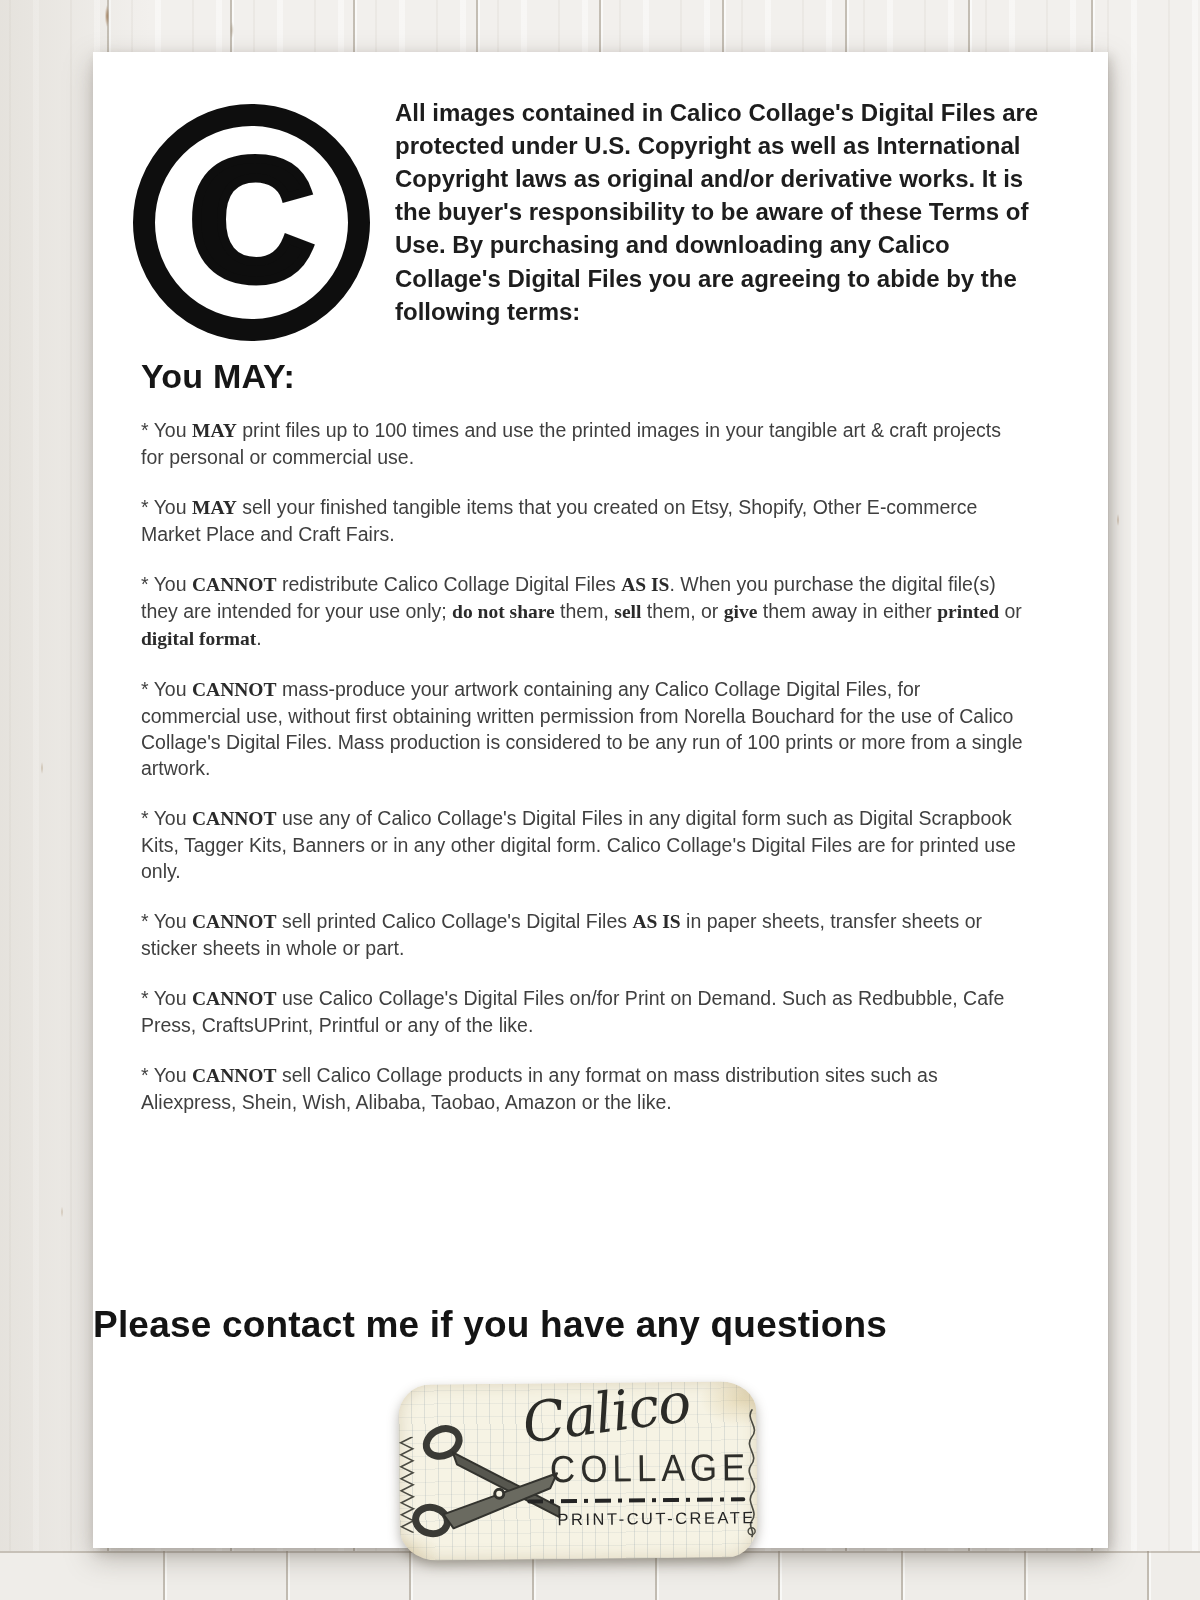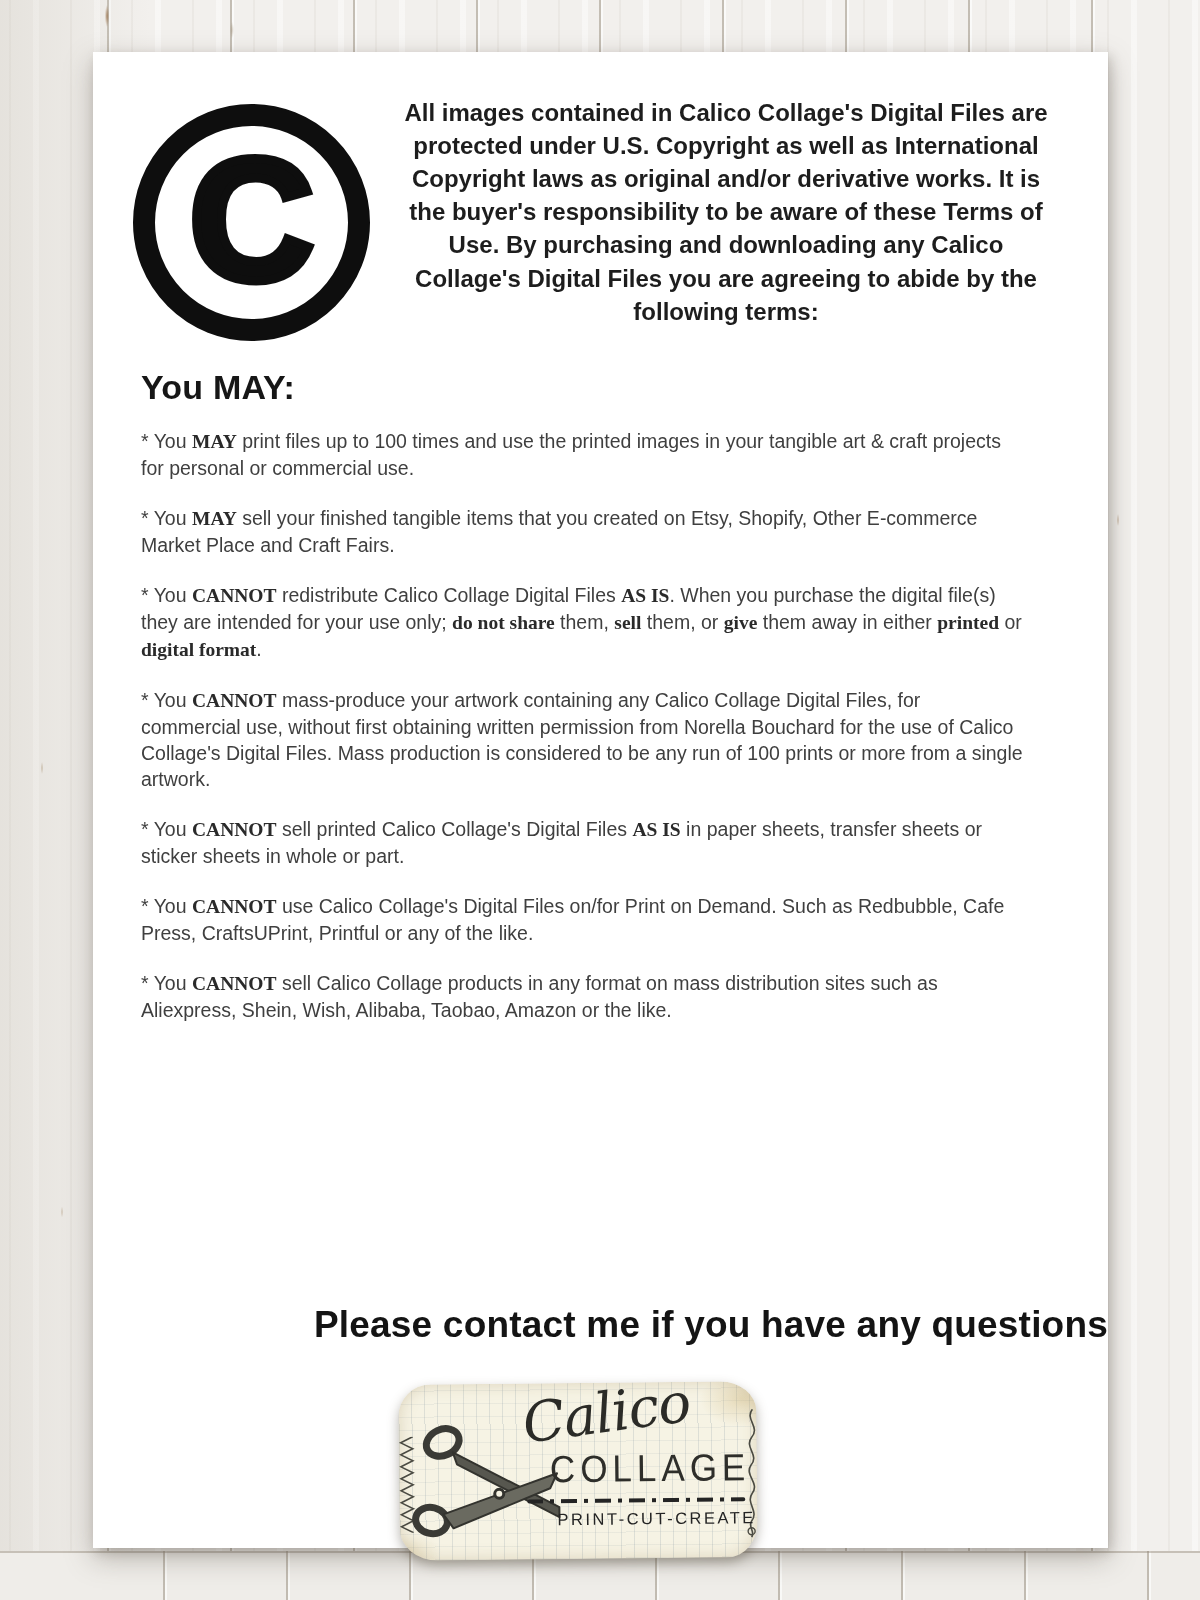--- a/index.html
+++ b/index.html
@@ -52,39 +52,39 @@
   }
   .cmark .glyph{
     font-size:172px;line-height:1;font-weight:bold;color:#0e0e0e;
     -webkit-text-stroke:9px #0e0e0e;
     transform:translateY(-4px);
     font-family:"Liberation Sans",sans-serif;
   }
   
   .intro{
     position:absolute;left:302px;top:44px;width:662px;margin:0;
-    font-size:24px;line-height:1.38;font-weight:bold;color:#1d1d1d;text-align:center;
+    font-size:24px;line-height:1.38;font-weight:bold;color:#1d1d1d;
   }
   
   .content{
     position:absolute;left:48px;top:306px;width:884px;color:#3f3f3f;
   }
   .sec-heading{
     margin:10px 0 22px 0;font-size:34px;line-height:1.1;
     font-weight:800;color:#161616;letter-spacing:.2px;
   }
-  .sec-heading:first-child{margin-top:11px;}
+  .sec-heading:first-child{margin-top:0;}
   .bullet{
     margin:0 0 24px 0;font-size:19.5px;line-height:26px;color:#3f3f3f;
   }
   .bullet b{color:#2a2a2a;font-family:Liberation Serif, serif;}
   
   .contact{
     position:absolute;left:0;right:0;top:1252px;margin:0;
-    text-align:right;font-size:37px;font-weight:800;color:#141414;
+    text-align:left;font-size:37px;font-weight:800;color:#141414;
     letter-spacing:.2px;
   }
   
   .logo-tag{
     position:absolute;left:399px;top:1383px;width:358px;height:176px;
     background-color:#f6f3e4;
     background-image:
       radial-gradient(60px 40px at 96% 10%, rgba(205,180,120,.4), rgba(205,180,120,0) 70%),
       radial-gradient(50px 30px at 2% 96%, rgba(200,180,130,.3), rgba(200,180,130,0) 70%),
       repeating-linear-gradient(90deg, rgba(120,140,155,.20) 0 1px, rgba(0,0,0,0) 1px 13px),
@@ -132,20 +132,21 @@
   </div>
 
   <p class="intro">All images contained in Calico Collage's Digital Files are protected under U.S. Copyright as well as International Copyright laws as original and/or derivative works. It is the buyer's responsibility to be aware of these Terms of Use. By purchasing and downloading any Calico Collage's Digital Files you are agreeing to abide by the following terms:</p>
 
   <div class="content" id="sections-root">
       <h2 class="sec-heading">You MAY:</h2>
       <p class="bullet"><span>* You </span><b>MAY</b><span> print files up to 100 times and use the printed images in your tangible art &amp; craft projects for personal or commercial use.</span></p>
       <p class="bullet"><span>* You </span><b>MAY</b><span> sell your finished tangible items that you created on Etsy, Shopify, Other E-commerce Market Place and Craft Fairs.</span></p>
       <p class="bullet"><span>* You </span><b>CANNOT</b><span> redistribute Calico Collage Digital Files </span><b>AS IS</b><span>. When you purchase the digital file(s) they are intended for your use only; </span><b>do not share</b><span> them, </span><b>sell</b><span> them, or </span><b>give</b><span> them away in either </span><b>printed</b><span> or </span><b>digital format</b><span>.</span></p>
       <p class="bullet"><span>* You </span><b>CANNOT</b><span> mass-produce your artwork containing any Calico Collage Digital Files, for commercial use, without first obtaining written permission from Norella Bouchard for the use of Calico Collage's Digital Files. Mass production is considered to be any run of 100 prints or more from a single artwork.</span></p>
+      <p class="bullet"><span>* You </span><b>CANNOT</b><span> use any of Calico Collage's Digital Files in any digital form such as Digital Scrapbook Kits, Tagger Kits, Banners or in any other digital form. Calico Collage's Digital Files are for printed use only.</span></p>
       <p class="bullet"><span>* You </span><b>CANNOT</b><span> sell printed Calico Collage's Digital Files </span><b>AS IS</b><span> in paper sheets, transfer sheets or sticker sheets in whole or part.</span></p>
       <p class="bullet"><span>* You </span><b>CANNOT</b><span> use Calico Collage's Digital Files on/for Print on Demand. Such as Redbubble, Cafe Press, CraftsUPrint, Printful or any of the like.</span></p>
       <p class="bullet"><span>* You </span><b>CANNOT</b><span> sell Calico Collage products in any format on mass distribution sites such as Aliexpress, Shein, Wish, Alibaba, Taobao, Amazon or the like.</span></p>
     </div>
 
   <h1 class="contact">Please contact me if you have any questions</h1>
 </div>
 
 <div class="logo-tag">
 

